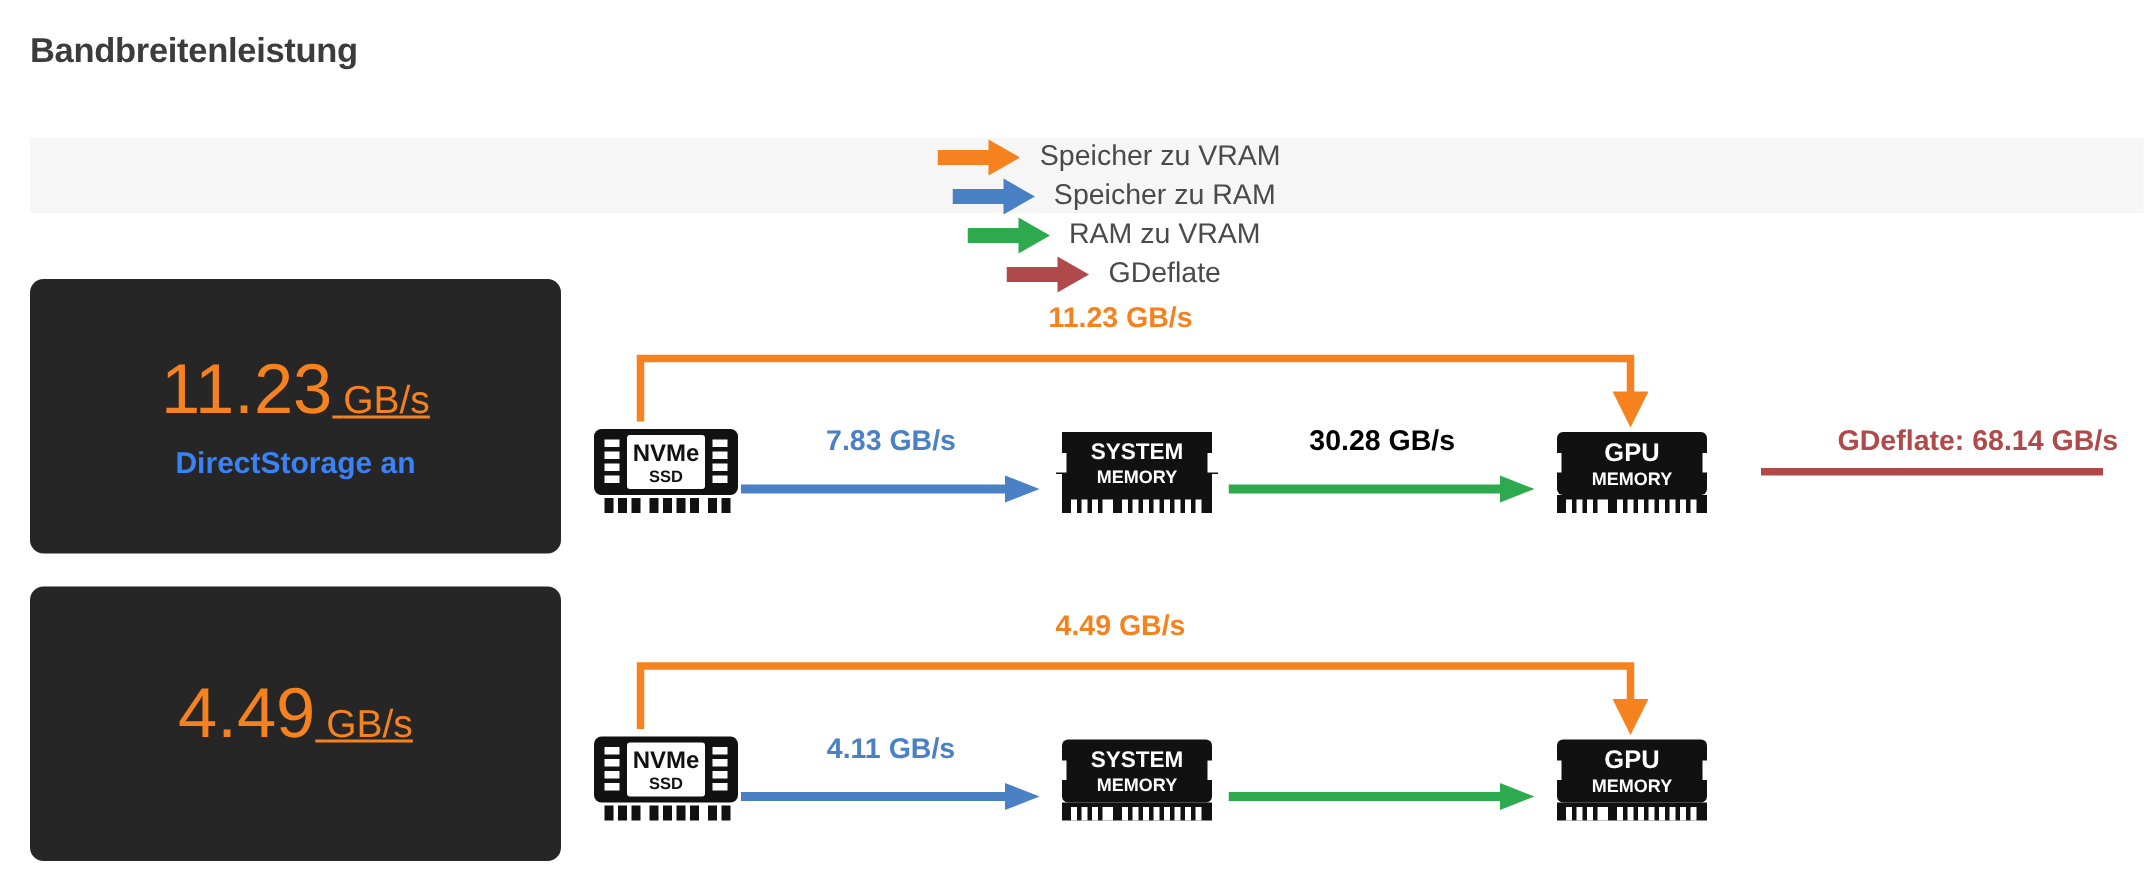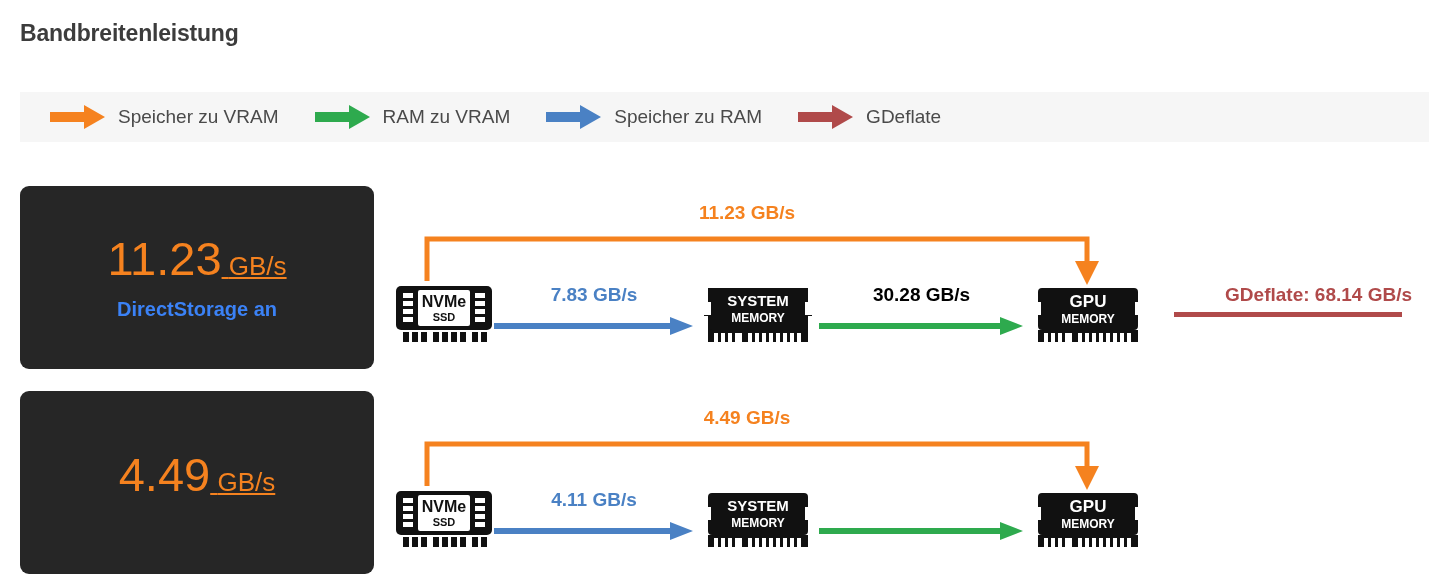--- a/index.html
+++ b/index.html
@@ -30,20 +30,21 @@
   
   .legend-bar {
     position: absolute;
     left: 20px;
     top: 92px;
     width: 1409px;
     height: 50px;
     background: #f6f6f6;
     display: flex;
     align-items: center;
+    flex-direction: column;
   }
   .legend-item {
     display: flex;
     align-items: center;
     height: 100%;
   }
   .legend-item .legend-arrow {
     width: 56px;
     height: 26px;
     flex: 0 0 auto;
@@ -201,30 +202,30 @@
 
   <div class="legend-item" style="margin-left:30px;">
     <svg class="legend-arrow" viewBox="0 0 56 26">
       <path d="M0 8 H34 V1 L55 13 L34 25 V18 H0 Z" fill="#f5821f"></path>
     </svg>
     <span class="legend-label">Speicher zu VRAM</span>
   </div>
 
   <div class="legend-item" style="margin-left:36px;">
     <svg class="legend-arrow" viewBox="0 0 56 26">
-      <path d="M0 8 H34 V1 L55 13 L34 25 V18 H0 Z" fill="#2eaa4e"></path>
-    </svg>
-    <span class="legend-label">RAM zu VRAM</span>
+      <path d="M0 8 H34 V1 L55 13 L34 25 V18 H0 Z" fill="#4a81c4"></path>
+    </svg>
+    <span class="legend-label">Speicher zu RAM</span>
   </div>
 
   <div class="legend-item" style="margin-left:36px;">
     <svg class="legend-arrow" viewBox="0 0 56 26">
-      <path d="M0 8 H34 V1 L55 13 L34 25 V18 H0 Z" fill="#4a81c4"></path>
-    </svg>
-    <span class="legend-label">Speicher zu RAM</span>
+      <path d="M0 8 H34 V1 L55 13 L34 25 V18 H0 Z" fill="#2eaa4e"></path>
+    </svg>
+    <span class="legend-label">RAM zu VRAM</span>
   </div>
 
   <div class="legend-item" style="margin-left:36px;">
     <svg class="legend-arrow" viewBox="0 0 56 26">
       <path d="M0 8 H34 V1 L55 13 L34 25 V18 H0 Z" fill="#b04a4a"></path>
     </svg>
     <span class="legend-label">GDeflate</span>
   </div>
 
 </div>

